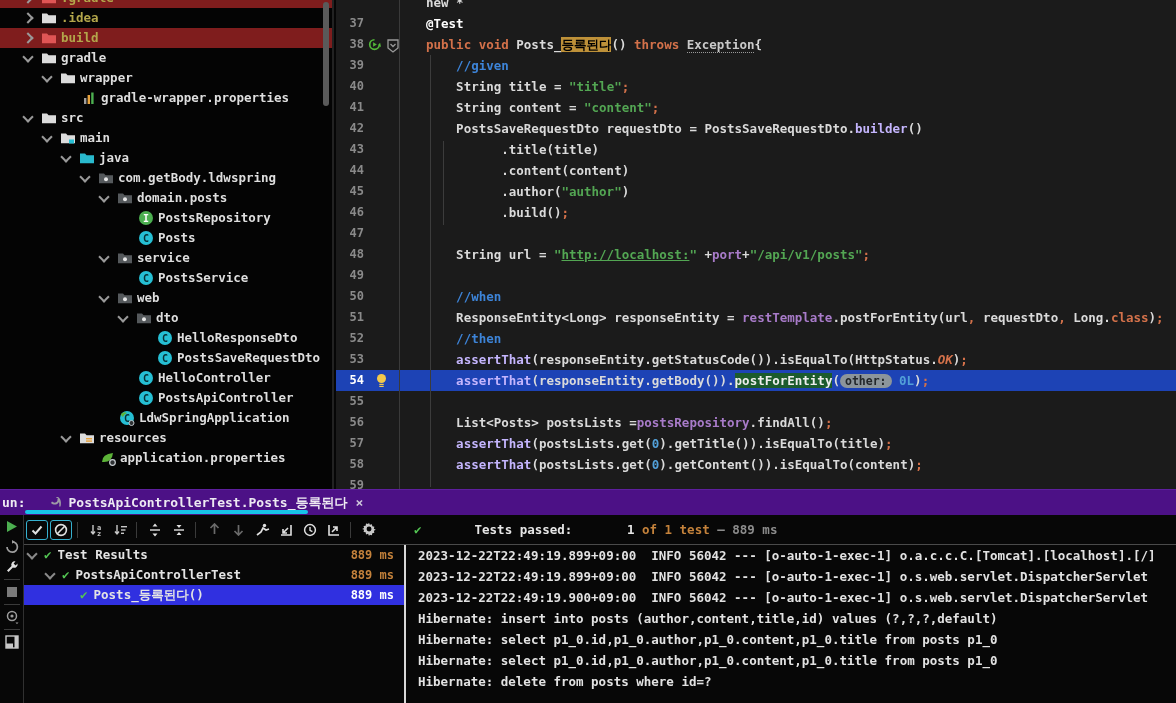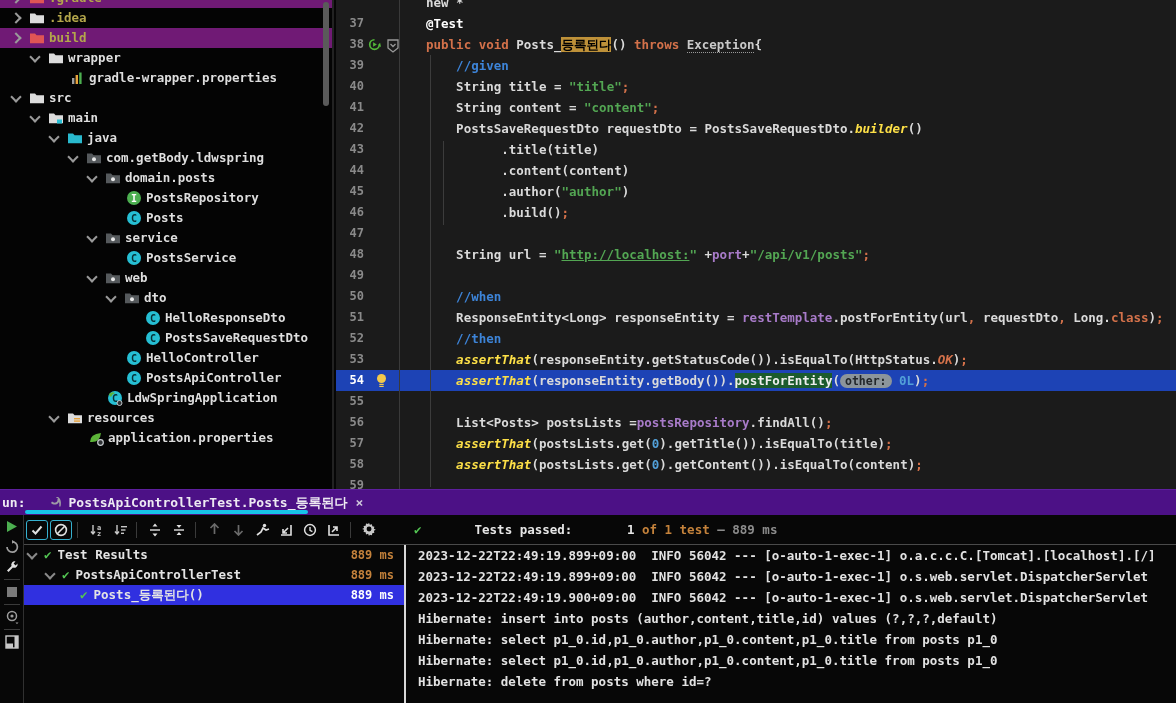--- a/index.html
+++ b/index.html
@@ -4,22 +4,22 @@
 <style>
   * { margin:0; padding:0; box-sizing:border-box; }
   html,body { width:1176px; height:703px; overflow:hidden; background:#000; }
   body { font-family:"DejaVu Sans Mono", monospace; font-weight:bold; }
   #app { position:relative; width:1176px; height:703px; background:#060606; }
 
   
   #tree-pane { position:absolute; left:0; top:0; width:334px; height:489px;
                background:#040404; overflow:hidden; border-right:2px solid #222; }
   .tree-row { position:relative; height:20px; line-height:20px; font-size:12.5px;
-              color:#DEDEDE; white-space:nowrap; display:flex; align-items:center; }
-  .tree-row.excl-bg { background:#701a75; }
+              color:#DEDEDE; white-space:nowrap; display:flex; align-items:center;padding-left:12px; }
+  .tree-row.excl-bg { background:#7f1d1d; }
   .tree-row .lbl { margin-left:4px; }
   .tree-row .lbl.excl { color:#B3A64B; }
   .chev { width:8px; height:8px; border-right:2px solid #9A9A9A; border-bottom:2px solid #9A9A9A;
           display:inline-block; flex:none; }
   .chev.right { transform:rotate(-45deg); margin-top:0; }
   .chev.down  { transform:rotate(45deg); margin-top:-3px; }
   .ticon { width:16px; height:16px; flex:none; display:inline-block; }
   #tree-scrollthumb { position:absolute; right:3px; top:2px; width:6px; height:104px;
                       background:#5A5A5A; border-radius:3px; }
 
@@ -37,21 +37,21 @@
   .gut-sep { position:absolute; left:63px; top:0; bottom:0; width:1px; background:#3A3A3A; }
   .iguide { position:absolute; width:1px; background:#3C3C3C; }
   
   .w  { color:#DADADA; }
   .k  { color:#D3714A; }
   .s  { color:#53A653; }
   .c  { color:#3D84D8; }
   .p  { color:#A87BC9; }
   .n  { color:#52A0D8; }
   .ann{ color:#ffffff; }
-  .it { color:#fde047; font-style:italic; }
+  .it { color:#c4b5fd; }
   .ko { color:#D3714A; font-style:italic; }
   .lnk{ color:#53A653; text-decoration:underline; }
   .exc{ color:#C9C9C9; border-bottom:1px dotted #999; }
   .hlid { background:#BE9139; color:#000; }
   .hlg  { background:#1C5B2C; color:#EDEDED; }
   .hint { background:#8C959B; color:#23272B; border-radius:7px; padding:0 5px; font-size:11.5px; }
 
   
   .runok { position:absolute; left:3px; top:3px; }
   .pennant { position:absolute; left:1px; top:4px; }
@@ -128,20 +128,29 @@
           <span class="lbl excl">.idea</span>
         </div>
         <div class="tree-row excl-bg">
           <span style="width: 12px; flex: 0 0 auto;"></span>
           <span class="chev right"></span>
           <span style="width: 9px; flex: 0 0 auto;"></span>
           <span class="ticon"><svg width="16" height="16" viewBox="0 0 16 16">
               <path d="M1 3.5h5l1.6 1.8H15v8H1z" fill="#E05555"></path>
             </svg></span>
           <span class="lbl excl">build</span>
+        </div>
+        <div class="tree-row">
+          <span style="width: 12px; flex: 0 0 auto;"></span>
+          <span class="chev down"></span>
+          <span style="width: 9px; flex: 0 0 auto;"></span>
+          <span class="ticon"><svg width="16" height="16" viewBox="0 0 16 16">
+              <path d="M1 3.5h5l1.6 1.8H15v8H1z" fill="#DCDCDC"></path>
+            </svg></span>
+          <span class="lbl">gradle</span>
         </div>
         <div class="tree-row">
           <span style="width: 31px; flex: 0 0 auto;"></span>
           <span class="chev down"></span>
           <span style="width: 9px; flex: 0 0 auto;"></span>
           <span class="ticon"><svg width="16" height="16" viewBox="0 0 16 16">
               <path d="M1 3.5h5l1.6 1.8H15v8H1z" fill="#DCDCDC"></path>
             </svg></span>
           <span class="lbl">wrapper</span>
         </div>

